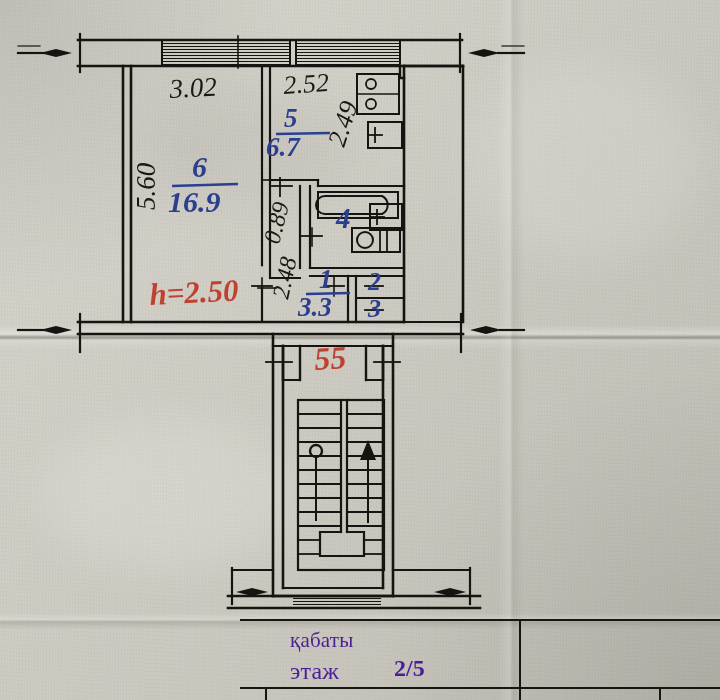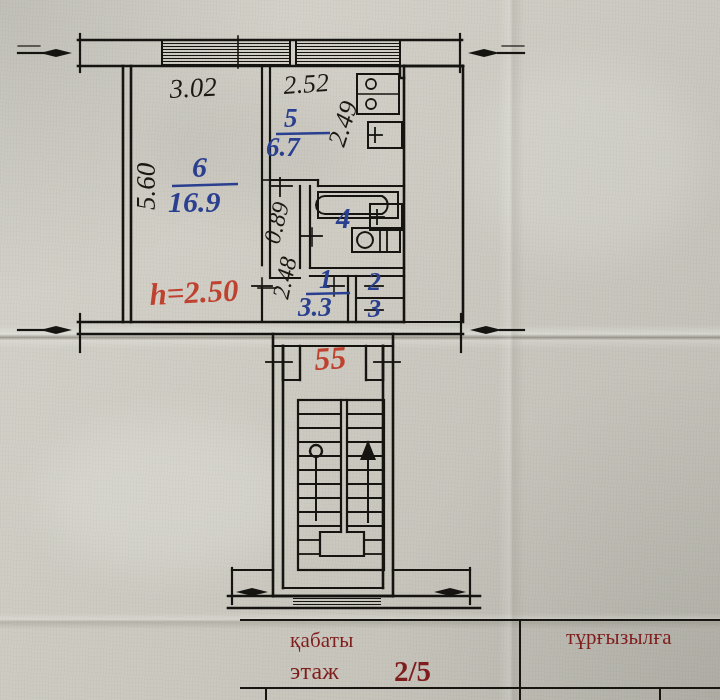--- a/index.html
+++ b/index.html
@@ -59,24 +59,24 @@
   }
   .shade-br{
     position:absolute;right:0;bottom:0;width:360px;height:320px;
     background:radial-gradient(circle at 100% 100%, rgba(0,0,0,.09), rgba(0,0,0,0) 72%);
   }
 
   
   #plan{position:absolute;left:0;top:0;}
 
   
-  .tbl{position:absolute;color:#7f1d1d;}
+  .tbl{position:absolute;color:#4c1d95;}
   .kz{font-size:21px;letter-spacing:.2px;}
   .ru{font-size:24px;letter-spacing:.2px;}
-  .val{font-weight:bold;font-size:29px;}
+  .val{font-weight:bold;font-size:24px;}
 
   #lbl-kabaty{left:290px;top:628px;}
   #lbl-etazh{left:290px;top:658px;}
   #lbl-floorval{left:394px;top:655px;}
   #lbl-turg{left:566px;top:625px;}
   #lbl-god{left:582px;top:655px;}
 </style>
 </head>
 <body>
 
@@ -343,21 +343,20 @@
 
     <g fill="#bf4230" font-family="'Liberation Serif', serif" font-style="italic" font-weight="bold">
       <text x="150" y="305" font-size="31" transform="rotate(-3 150 305)">h=2.50</text>
       <text x="315" y="370" font-size="32" transform="rotate(-4 315 370)">55</text>
     </g>
   </svg>
 
   <div class="tbl kz" id="lbl-kabaty">қабаты</div>
   <div class="tbl ru" id="lbl-etazh">этаж</div>
   <div class="tbl val" id="lbl-floorval">2/5</div>
-  <div class="tbl kz" id="lbl-turg">тұрғызылға</div>
 
   <svg width="720" height="700" style="position:absolute;left:0;top:0;pointer-events:none;">
     <line x1="240" y1="620" x2="720" y2="620" stroke="#17150f" stroke-width="2"></line>
     <line x1="240" y1="688" x2="720" y2="688" stroke="#17150f" stroke-width="2"></line>
     <line x1="266" y1="688" x2="266" y2="700" stroke="#17150f" stroke-width="2"></line>
     <line x1="520" y1="620" x2="520" y2="700" stroke="#17150f" stroke-width="2"></line>
     <line x1="660" y1="688" x2="660" y2="700" stroke="#17150f" stroke-width="2"></line>
   </svg>
 
 </div>

